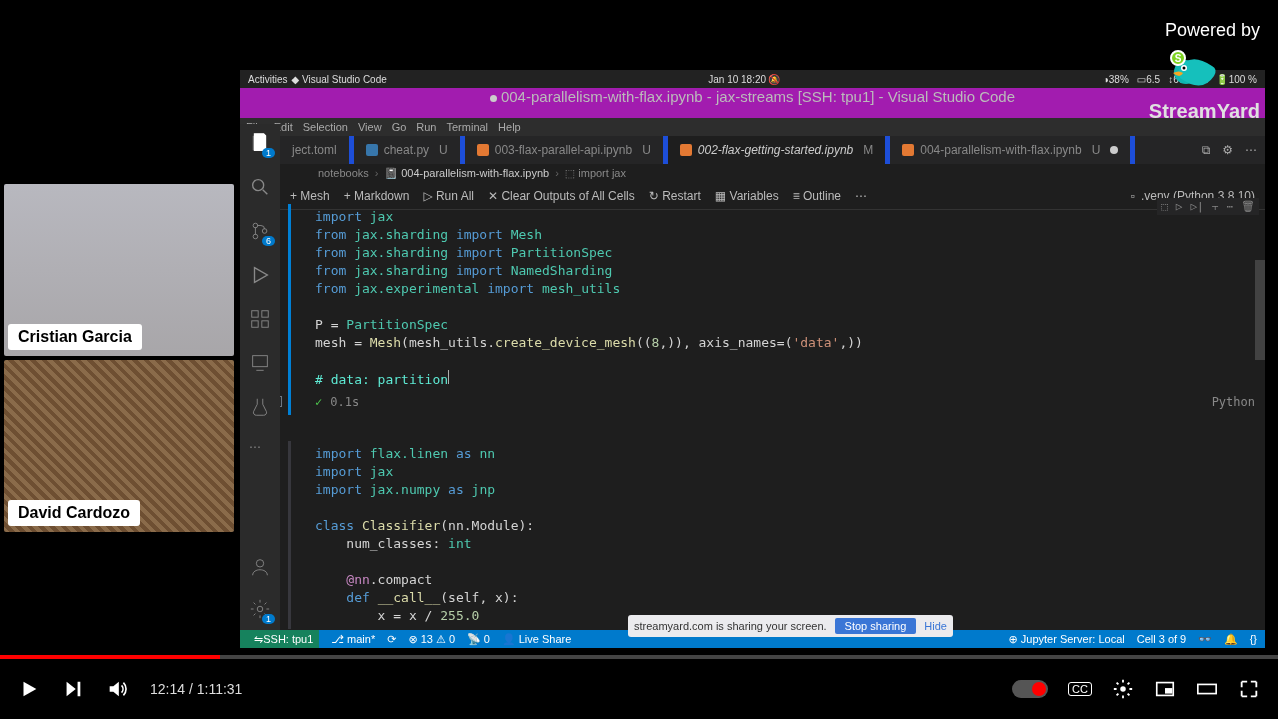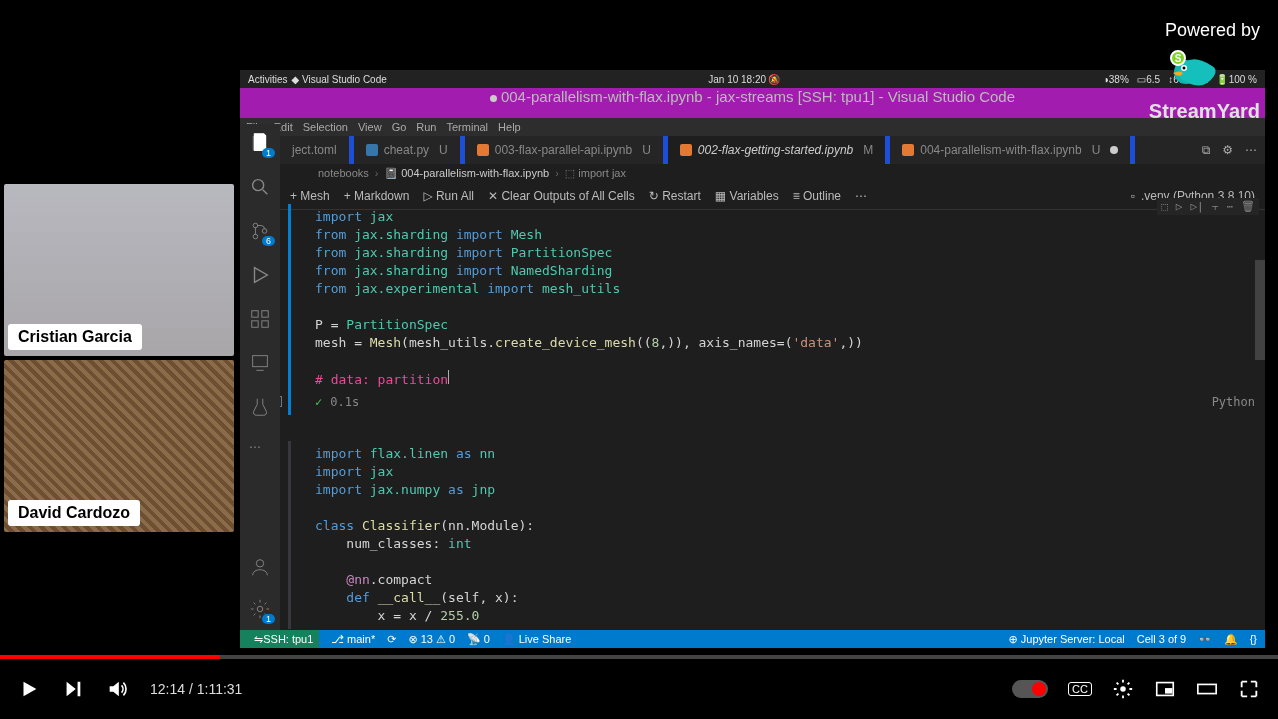--- a/index.html
+++ b/index.html
@@ -72,21 +72,21 @@
 .cell-toolbar { position:absolute; right:6px; top:-6px; display:flex; gap:8px; color:#888; font-size:11px; background:#252526; padding:2px 4px;}
 .cell-status { padding:2px 0 6px 24px; color:#888; font-size:12px; display:flex; gap:8px; align-items:center;}
 .cell-status .lang { margin-left:auto; margin-right:10px;}
 .check { color:#4ec94e;}
 .code { white-space:pre; line-height:18px;}
 .kw { color:#569cd6;}
 .mod { color:#4ec9b0;}
 .fn { color:#dcdcaa;}
 .str { color:#ce9178;}
 .num { color:#b5cea8;}
-.cmt { color:#ec4899;}
+.cmt { color:#5eead4;}
 .op { color:#d4d4d4;}
 .cls { color:#dcdcaa;}
 .dec { color:#c586c0;}
 
 .status-bar { position:absolute; left:0; right:0; bottom:0; height:18px; background:#16825d; background:linear-gradient(to right,#16825d 0, #16825d 7%, #007acc 7%); color:#fff; font-size:11px; display:flex; align-items:center; gap:12px; padding:0 8px;}
 .status-bar .ssh { background:#16825d; padding:0 6px; height:18px; display:flex; align-items:center;}
 .status-bar .right { margin-left:auto; display:flex; gap:12px;}
 
 .share-notice { position:absolute; left:388px; bottom:11px; background:#ebebee; color:#333; font-size:11px; padding:3px 6px; display:flex; align-items:center; gap:8px; z-index:4; border-radius:3px;}
 .share-notice .stop { background:#3a76d6; color:#fff; padding:2px 10px; border-radius:2px;}
@@ -348,20 +348,25 @@
       <span>👤 <span>Live Share</span></span>
       <div class="right">
         <span>⊕ <span>Jupyter Server: Local</span></span>
         <span>Cell 3 of 9</span>
         <span>👓</span>
         <span>🔔</span>
         <span>{}</span>
       </div>
     </div>
 
+    <div class="share-notice">
+      <span>streamyard.com is sharing your screen.</span>
+      <span class="stop">Stop sharing</span>
+      <span class="hide">Hide</span>
+    </div>
 
   </div>
 
 </div>
 
 <div class="progress">
   <div class="played"></div>
 </div>
 
 <div class="controls">

